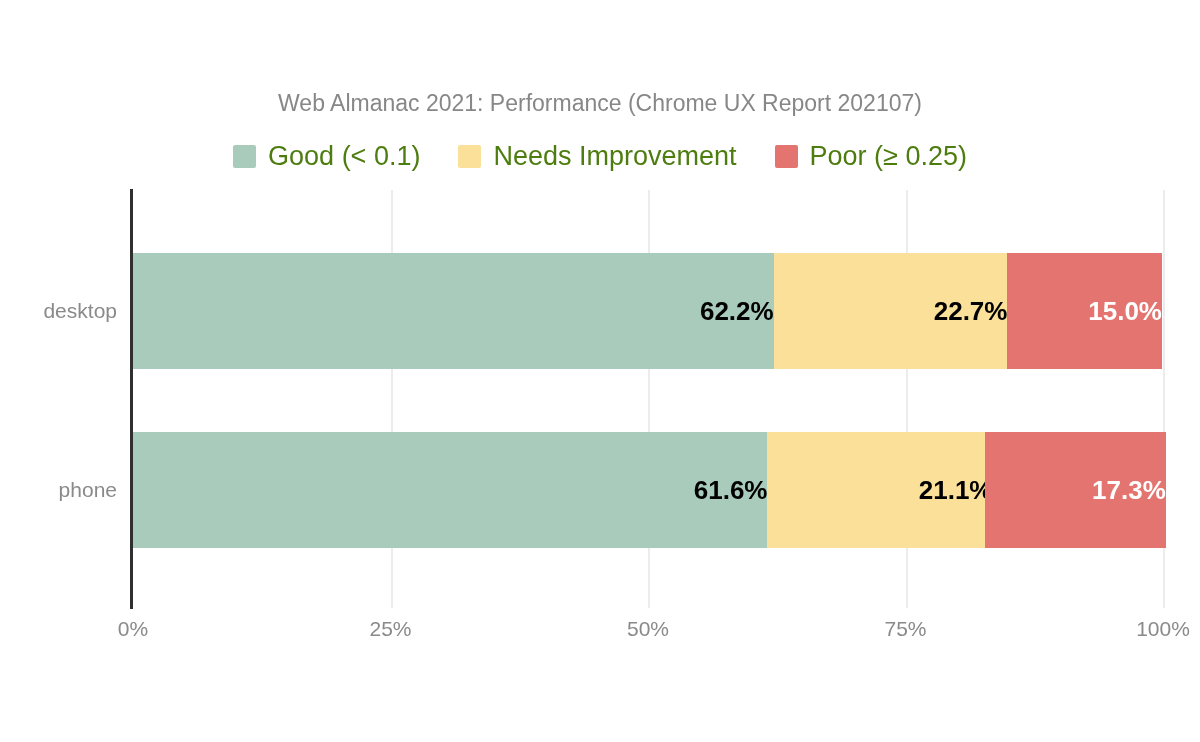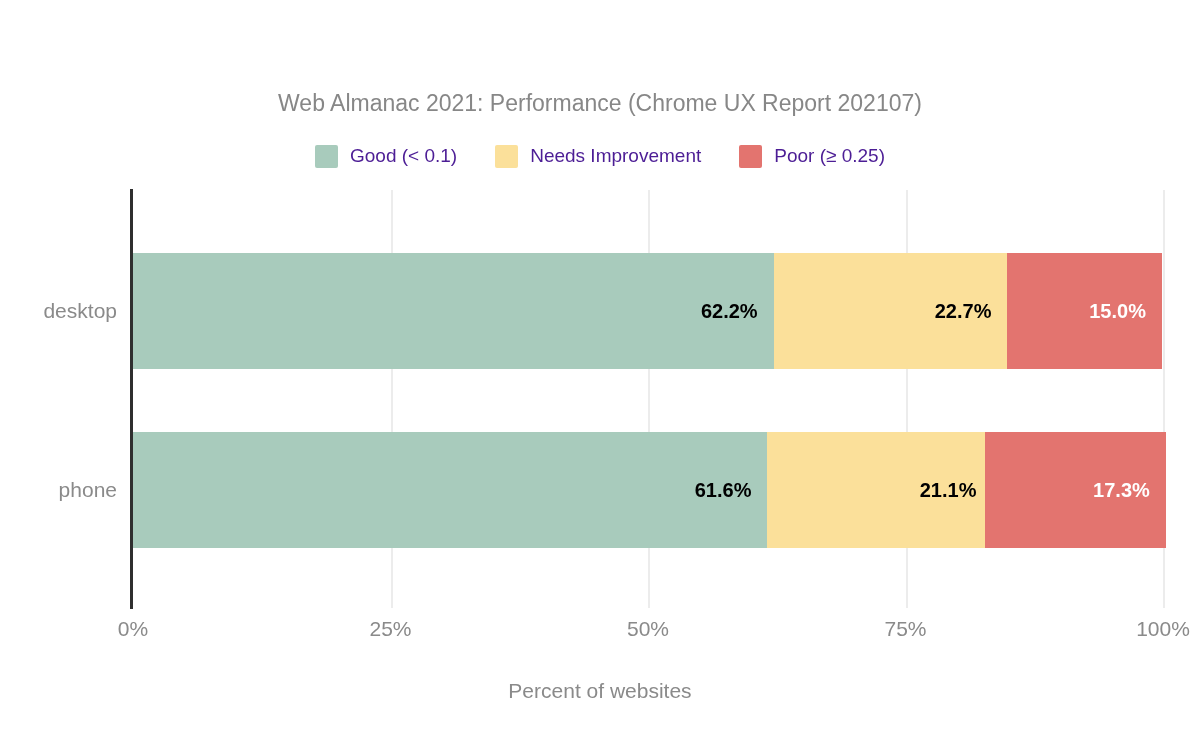--- a/index.html
+++ b/index.html
@@ -64,22 +64,22 @@
     margin: 0 19px;
   }
   .legend-swatch {
     width: 23px;
     height: 23px;
     border-radius: 2px;
     margin-right: 12px;
     flex: none;
   }
   .legend-label {
-    font-size: 19px;
-    color: #4c1d95;
+    font-size: 27px;
+    color: #4d7c0f;
     white-space: nowrap;
     line-height: 24px;
   }
 
   
   .plot {
     position: absolute;
     left: 133px;
     top: 190px;
     width: 1030px;
@@ -111,23 +111,22 @@
   .bar-seg {
     position: absolute;
     top: 0;
     height: 116px;
     display: flex;
     align-items: center;
     justify-content: flex-end;
     box-sizing: border-box;
   }
   .bar-seg .seg-label {
-    font-size: 20px;
+    font-size: 26px;
     font-weight: bold;
-    padding-right: 16px;
     white-space: nowrap;
     line-height: 30px;
     margin-left: 8px;
   }
   .seg-label.dark { color: #000000; }
   .seg-label.light { color: #ffffff; }
 
   
   .cat-label {
     position: absolute;
@@ -220,15 +219,14 @@
       <div class="cat-label" style="top: 477px;">phone</div>
     </div>
   <div id="tick-labels">
       <div class="tick-label" style="left: 73px;">0%</div>
       <div class="tick-label" style="left: 330.5px;">25%</div>
       <div class="tick-label" style="left: 588px;">50%</div>
       <div class="tick-label" style="left: 845.5px;">75%</div>
       <div class="tick-label" style="left: 1103px;">100%</div>
     </div>
 
-  <div class="xaxis-title">Percent of websites</div>
 
 </div>
 
 </body></html>

